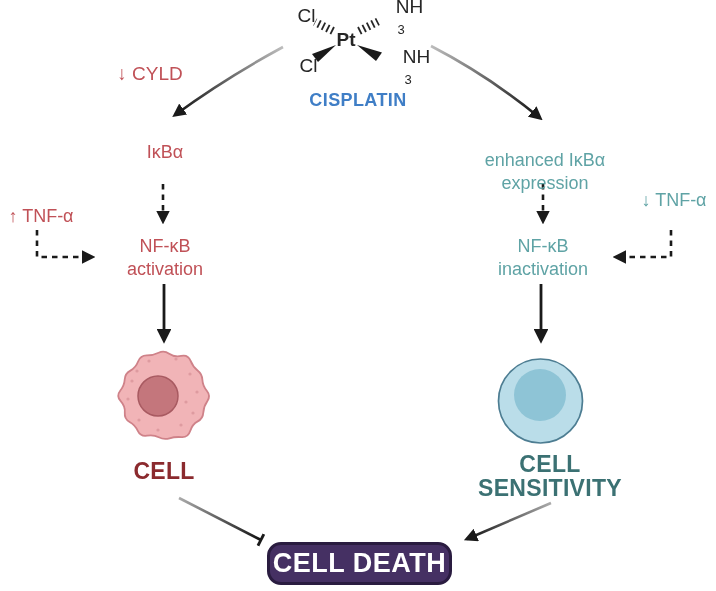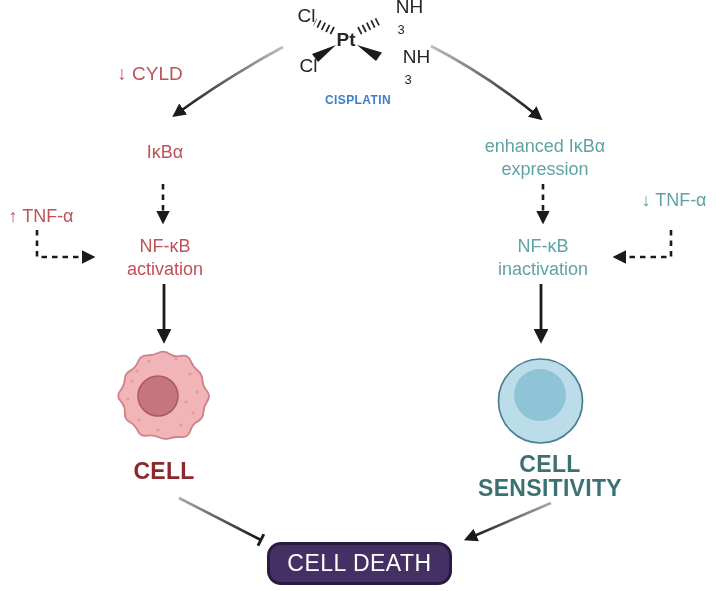--- a/index.html
+++ b/index.html
@@ -14,32 +14,32 @@
   }
   .lbl span{display:block;}
   .red{color:#c05157;}
   .teal{color:#5fa3a5;}
   .darkred{color:#8b2a2e; font-weight:bold;}
   .darkteal{color:#3b7173; font-weight:bold;}
   .step{font-size:18px;}
   .tnf{font-size:18px; font-weight:500;text-align:center;}
   .regulator{font-size:19px; font-weight:500;}
   .outcome{font-size:23px; line-height:24px; letter-spacing:0.3px;}
-  .cisplatin-lbl{font-size:12px; font-weight:bold; color:#3f7ec6; letter-spacing:0.4px;text-align:center;}
+  .cisplatin-lbl{font-size:18px; font-weight:bold; color:#3f7ec6; letter-spacing:0.4px;text-align:center;}
   .atom{font-size:19px; color:#262626; line-height:19px;}
   .atom .inline{display:inline;margin-left:17px;}
   .pt-lbl{font-size:19px; font-weight:600; color:#262626;}
   .sub{display:inline; font-size:13px; position:relative; top:4px;}
   .death-badge{
     position:absolute; left:267px; top:542px; width:185px; height:43px;
     box-sizing:border-box; background:#453063; border:3px solid #2a1c40;
     border-radius:14px; display:flex; align-items:center; justify-content:center;
   }
   .death-badge span{
-    color:#ffffff; font-size:23px; font-weight:normal; letter-spacing:0.5px;
+    color:#ffffff; font-size:27px; font-weight:bold; letter-spacing:0.5px;
     display:inline;
   }
 </style>
 </head>
 <body>
 
 <div class="frame">
 
   <svg class="gfx" width="716" height="591" viewBox="0 0 716 591">
     <defs>
@@ -137,21 +137,21 @@
   </div>
   <div class="lbl red tnf" style="left:41px; top:216px;">↑ TNF-α</div>
   <div class="lbl red step" style="left:165px; top:258px;">
     <span>NF-κB</span>
     <span>activation</span>
   </div>
   <div class="lbl darkred outcome" style="left:164px; top:471px;">
     <span>CELL</span>
   </div>
 
-  <div class="lbl teal step" style="left:545px; top:158px;">
+  <div class="lbl teal step" style="left:545px; top:172px;">
     <span>enhanced IκBα</span>
     <span>expression</span>
   </div>
   <div class="lbl teal tnf" style="left:674px; top:200px;">↓ TNF-α</div>
   <div class="lbl teal step" style="left:543px; top:258px;">
     <span>NF-κB</span>
     <span>inactivation</span>
   </div>
   <div class="lbl darkteal outcome" style="left:550px; top:476px;">
     <span>CELL</span>

